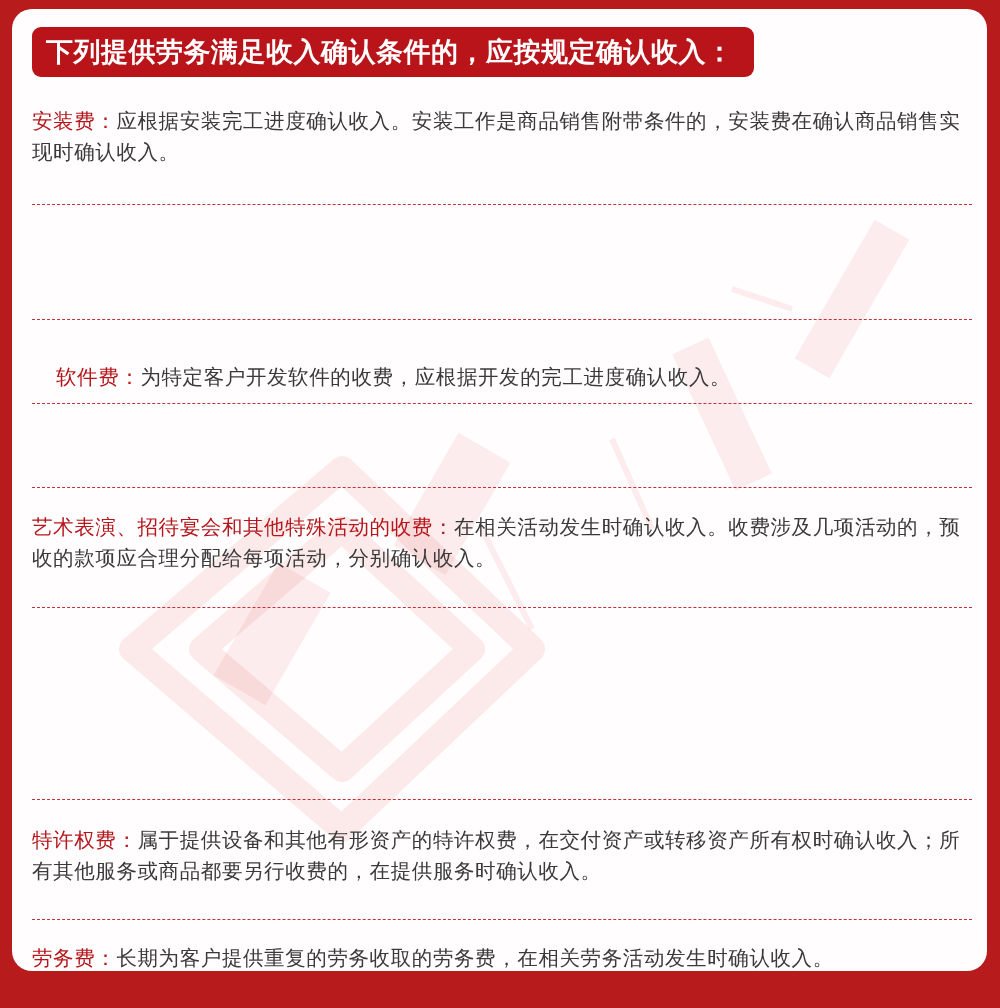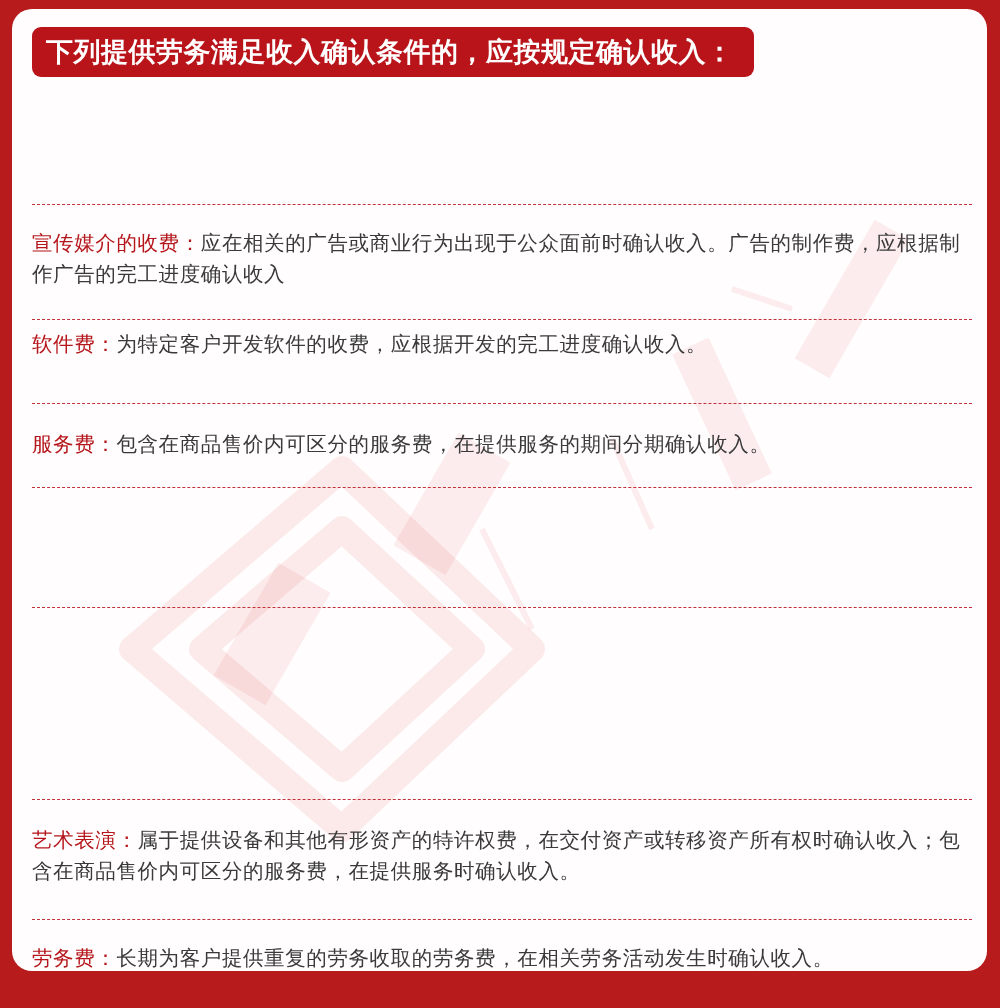--- a/index.html
+++ b/index.html
@@ -53,43 +53,43 @@
     </g>
     <g stroke="#d9272e" stroke-opacity="0.08" stroke-width="6">
       <line x1="720" y1="280" x2="780" y2="300"></line>
       <line x1="600" y1="430" x2="640" y2="520"></line>
       <line x1="470" y1="520" x2="520" y2="620"></line>
     </g>
   </svg>
 
   <div class="title-pill">下列提供劳务满足收入确认条件的，应按规定确认收入：</div>
 
+  <div class="entry" style="top:97px;">
+    <span class="term">安装费</span><span class="term">：</span><span>应根据安装完工进度确认收入。安装工作是商品销售附带条件的，安装费在确认商品销售实现时确认收入。</span>
+  </div>
   <div class="divider" style="top:195px;"></div>
 
-  <div class="entry" style="top:219px;">
-    <span class="term">宣传媒介的收费</span><span class="term">：</span><span>应在相关的广告或商业行为出现于公众面前时确认收入。广告的制作费，应根据制作广告的完工进度确认收入</span>
-  </div>
   <div class="divider" style="top:310px;"></div>
 
-  <div class="entry" style="top:320px;">
+  <div class="entry" style="top:353px;margin-left:24px;">
     <span class="term">软件费</span><span class="term">：</span><span>为特定客户开发软件的收费，应根据开发的完工进度确认收入。</span>
   </div>
   <div class="divider" style="top:394px;"></div>
 
-  <div class="entry" style="top:420px;">
-    <span class="term">服务费</span><span class="term">：</span><span>包含在商品售价内可区分的服务费，在提供服务的期间分期确认收入。</span>
-  </div>
   <div class="divider" style="top:478px;"></div>
 
+  <div class="entry" style="top:503px;">
+    <span class="term">艺术表演、招待宴会和其他特殊活动的收费</span><span class="term">：</span><span>在相关活动发生时确认收入。收费涉及几项活动的，预收的款项应合理分配给每项活动，分别确认收入。</span>
+  </div>
   <div class="divider" style="top:598px;"></div>
 
   <div class="divider" style="top:790px;"></div>
 
   <div class="entry" style="top:816px;">
-    <span class="term">艺术表演</span><span class="term">：</span><span>属于提供设备和其他有形资产的特许权费，在交付资产或转移资产所有权时确认收入；包含在商品售价内可区分的服务费，在提供服务时确认收入。</span>
+    <span class="term">特许权费</span><span class="term">：</span><span>属于提供设备和其他有形资产的特许权费，在交付资产或转移资产所有权时确认收入；所有其他服务或商品都要另行收费的，在提供服务时确认收入。</span>
   </div>
   <div class="divider" style="top:910px;"></div>
 
   <div class="entry" style="top:935px;font-family:Liberation Mono, monospace;">
     <span class="term">劳务费</span><span class="term">：</span><span>长期为客户提供重复的劳务收取的劳务费，在相关劳务活动发生时确认收入。</span>
   </div>
 
 </div>
 
 </body></html>

